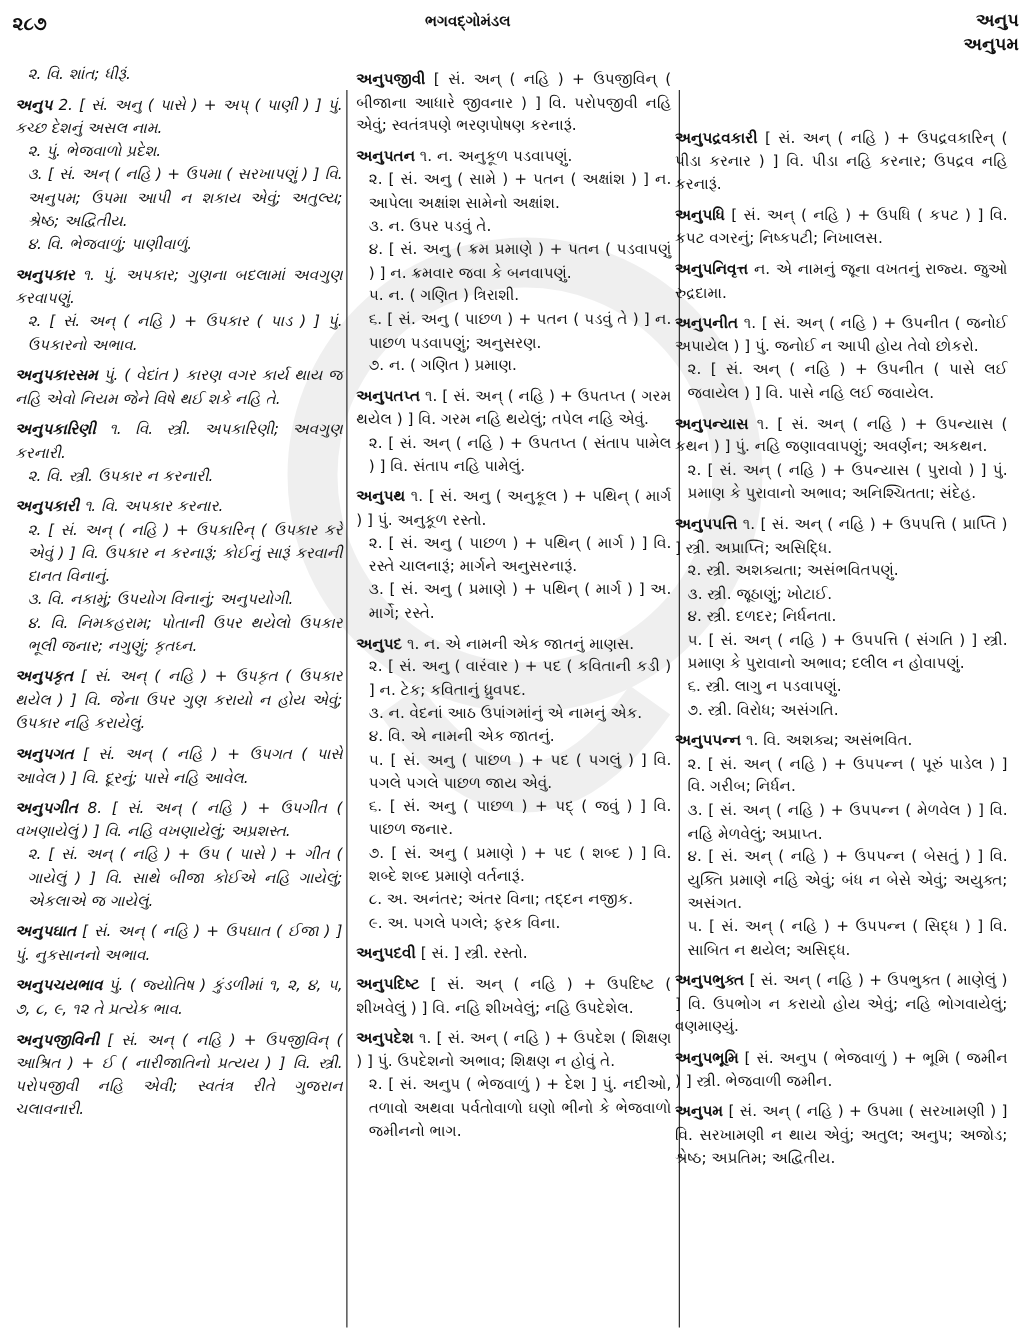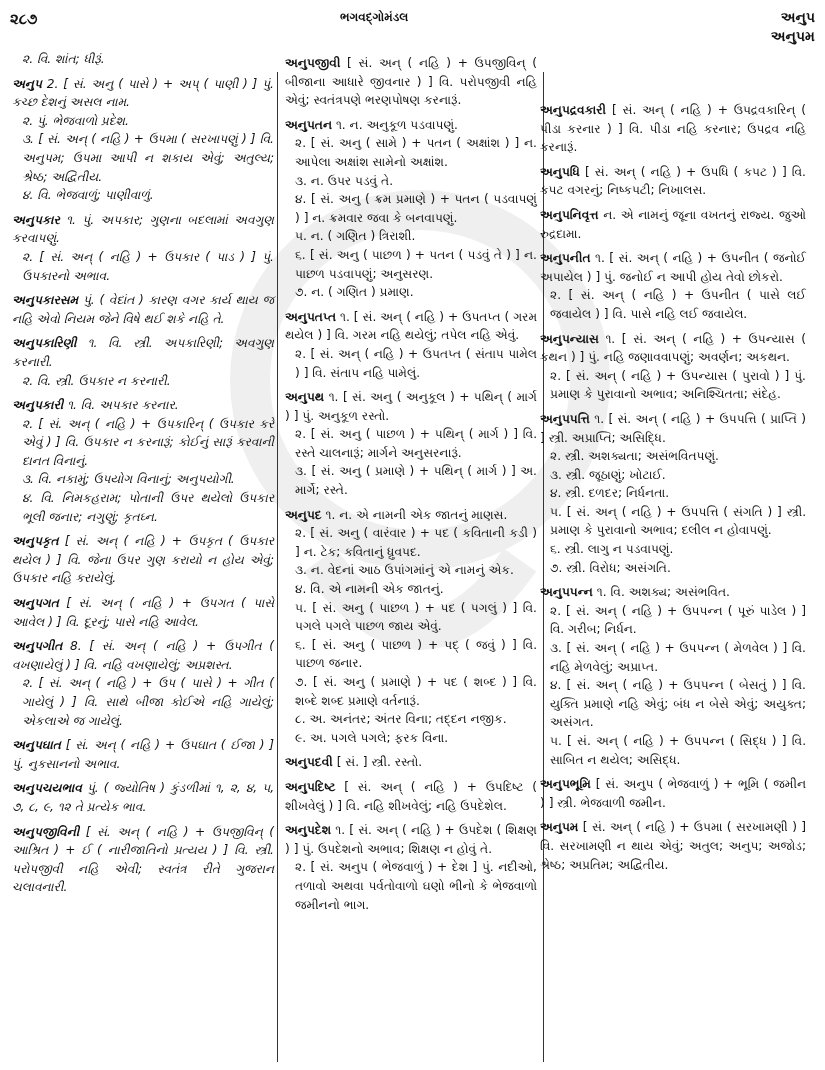--- a/index.html
+++ b/index.html
@@ -71,16 +71,17 @@
       <div class="entry"><span class="hw">અનુપદેશ</span> <span class="first">૧. [ સં. અન્ ( નહિ ) + ઉપદેશ ( શિક્ષણ ) ] પું. ઉપદેશનો અભાવ; શિક્ષણ ન હોવું તે.</span><span class="sense">૨. [ સં. અનુપ ( ભેજવાળું ) + દેશ ] પું. નદીઓ, તળાવો અથવા પર્વતોવાળો ઘણો ભીનો કે ભેજવાળો જમીનનો ભાગ.</span></div>
     </div>
   <div class="col col3">
       <div class="entry"><span class="hw">અનુપદ્રવકારી</span> <span class="first">[ સં. અન્ ( નહિ ) + ઉપદ્રવકારિન્ ( પીડા કરનાર ) ] વિ. પીડા નહિ કરનાર; ઉપદ્રવ નહિ કરનારૂં.</span></div>
       <div class="entry"><span class="hw">અનુપધિ</span> <span class="first">[ સં. અન્ ( નહિ ) + ઉપધિ ( કપટ ) ] વિ. કપટ વગરનું; નિષ્કપટી; નિખાલસ.</span></div>
       <div class="entry"><span class="hw">અનુપનિવૃત્ત</span> <span class="first">ન. એ નામનું જૂના વખતનું રાજ્ય. જુઓ રુદ્રદામા.</span></div>
       <div class="entry"><span class="hw">અનુપનીત</span> <span class="first">૧. [ સં. અન્ ( નહિ ) + ઉપનીત ( જનોઈ અપાયેલ ) ] પું. જનોઈ ન આપી હોય તેવો છોકરો.</span><span class="sense">૨. [ સં. અન્ ( નહિ ) + ઉપનીત ( પાસે લઈ જવાયેલ ) ] વિ. પાસે નહિ લઈ જવાયેલ.</span></div>
       <div class="entry"><span class="hw">અનુપન્યાસ</span> <span class="first">૧. [ સં. અન્ ( નહિ ) + ઉપન્યાસ ( કથન ) ] પું. નહિ જણાવવાપણું; અવર્ણન; અકથન.</span><span class="sense">૨. [ સં. અન્ ( નહિ ) + ઉપન્યાસ ( પુરાવો ) ] પું. પ્રમાણ કે પુરાવાનો અભાવ; અનિશ્ચિતતા; સંદેહ.</span></div>
       <div class="entry"><span class="hw">અનુપપત્તિ</span> <span class="first">૧. [ સં. અન્ ( નહિ ) + ઉપપત્તિ ( પ્રાપ્તિ ) ] સ્ત્રી. અપ્રાપ્તિ; અસિદ્ધિ.</span><span class="sense">૨. સ્ત્રી. અશક્યતા; અસંભવિતપણું.</span><span class="sense">૩. સ્ત્રી. જૂઠાણું; ખોટાઈ.</span><span class="sense">૪. સ્ત્રી. દળદર; નિર્ધનતા.</span><span class="sense">૫. [ સં. અન્ ( નહિ ) + ઉપપત્તિ ( સંગતિ ) ] સ્ત્રી. પ્રમાણ કે પુરાવાનો અભાવ; દલીલ ન હોવાપણું.</span><span class="sense">૬. સ્ત્રી. લાગુ ન પડવાપણું.</span><span class="sense">૭. સ્ત્રી. વિરોધ; અસંગતિ.</span></div>
       <div class="entry"><span class="hw">અનુપપન્ન</span> <span class="first">૧. વિ. અશક્ય; અસંભવિત.</span><span class="sense">૨. [ સં. અન્ ( નહિ ) + ઉપપન્ન ( પૂરું પાડેલ ) ] વિ. ગરીબ; નિર્ધન.</span><span class="sense">૩. [ સં. અન્ ( નહિ ) + ઉપપન્ન ( મેળવેલ ) ] વિ. નહિ મેળવેલું; અપ્રાપ્ત.</span><span class="sense">૪. [ સં. અન્ ( નહિ ) + ઉપપન્ન ( બેસતું ) ] વિ. યુક્તિ પ્રમાણે નહિ એવું; બંધ ન બેસે એવું; અયુક્ત; અસંગત.</span><span class="sense">૫. [ સં. અન્ ( નહિ ) + ઉપપન્ન ( સિદ્ધ ) ] વિ. સાબિત ન થયેલ; અસિદ્ધ.</span></div>
+      <div class="entry"><span class="hw">અનુપભુક્ત</span> <span class="first">[ સં. અન્ ( નહિ ) + ઉપભુક્ત ( માણેલું ) ] વિ. ઉપભોગ ન કરાયો હોય એવું; નહિ ભોગવાયેલું; વણમાણ્યું.</span></div>
       <div class="entry"><span class="hw">અનુપભૂમિ</span> <span class="first">[ સં. અનુપ ( ભેજવાળું ) + ભૂમિ ( જમીન ) ] સ્ત્રી. ભેજવાળી જમીન.</span></div>
       <div class="entry"><span class="hw">અનુપમ</span> <span class="first">[ સં. અન્ ( નહિ ) + ઉપમા ( સરખામણી ) ] વિ. સરખામણી ન થાય એવું; અતુલ; અનુપ; અજોડ; શ્રેષ્ઠ; અપ્રતિમ; અદ્વિતીય.</span></div>
     </div>
 </div>
 
 </body></html>

